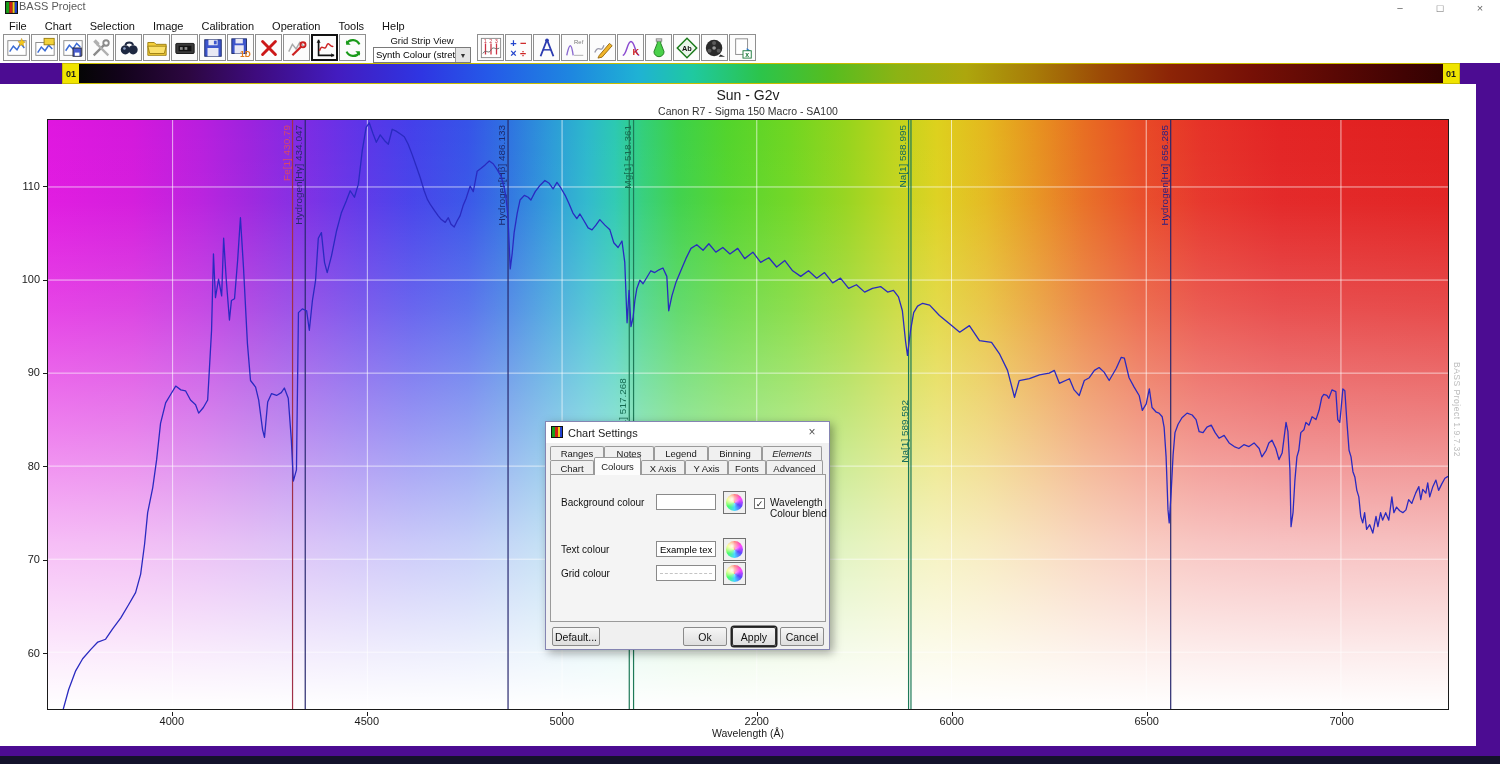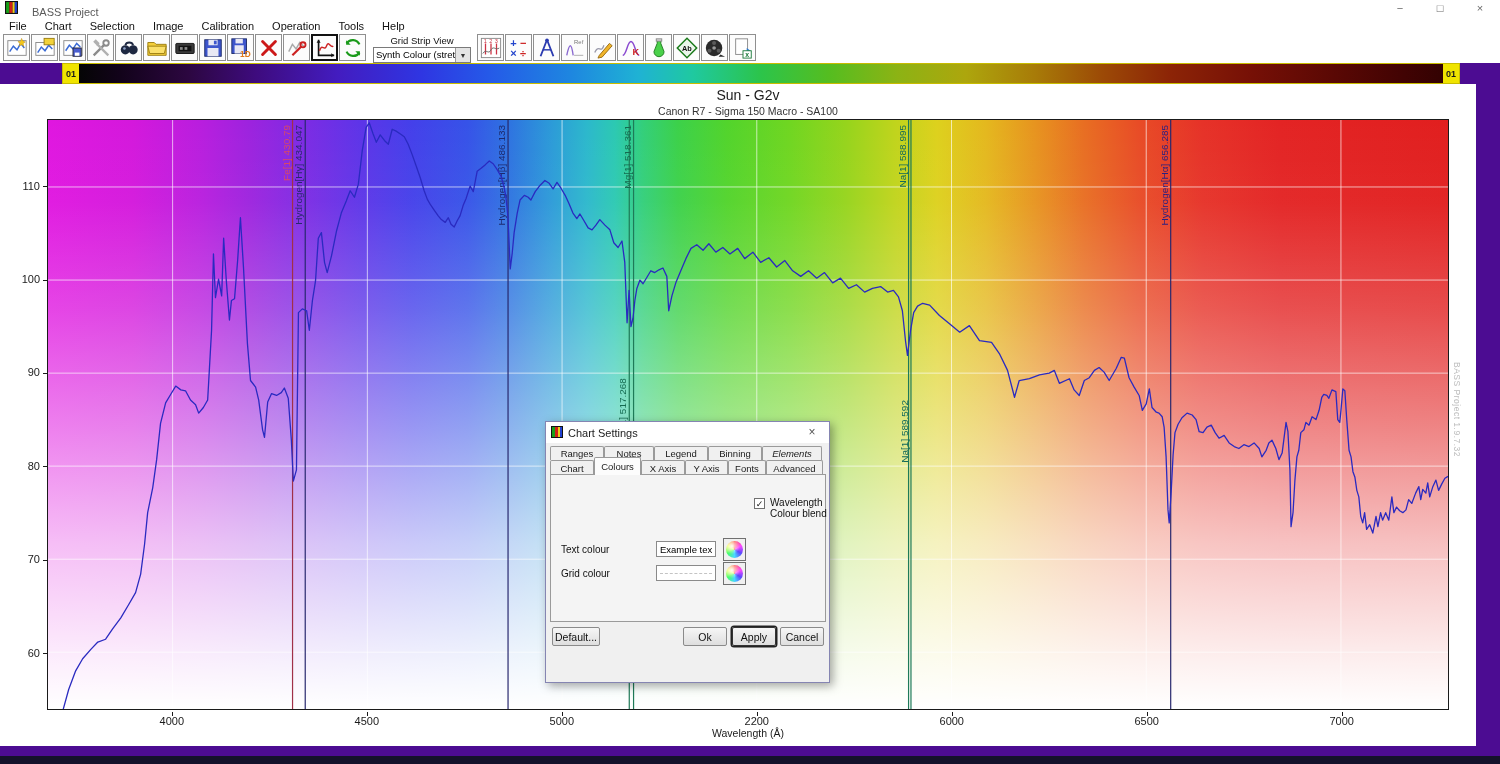--- a/index.html
+++ b/index.html
@@ -5,21 +5,21 @@
   * { box-sizing: border-box; }
   html,body { margin:0; padding:0; }
   body {
     width:1500px; height:764px; overflow:hidden; position:relative;
     background:#4c0c92;
     font-family:"Liberation Sans", sans-serif;
     -webkit-font-smoothing:antialiased;
   }
   
   .app-top { position:absolute; left:0; top:0; width:1500px; height:63px; background:#ffffff; }
-  .titlebar { height:18px; display:flex; align-items:flex-end; padding-left:5px; gap:14px; background:#ffffff; }
+  .titlebar { height:18px; display:flex; align-items:flex-start; padding-left:5px; gap:1px; background:#ffffff; }
   .titlebar .title { font-size:11px; color:#5a5a5a; }
   .win-controls { margin-left:auto; display:flex; }
   .win-btn { width:40px; height:18px; text-align:center; font-size:11px; color:#6a6a6a; line-height:17px; }
   .menubar { height:16px; display:flex; font-size:11px; color:#111; align-items:center; }
   .menu-item { padding:1px 9px; }
   .toolbar { height:29px; display:flex; align-items:flex-start; padding-left:3px; }
   .tb-group { display:flex; }
   .tb-btn { width:27px; height:27px; border:1px solid #8f8f8f; background:#fcfcfc; margin-right:1px;
             display:flex; align-items:center; justify-content:center; padding:0; }
   .tb-btn.active { border:1px solid #111; box-shadow: inset 0 0 0 1px #111; }
@@ -58,21 +58,21 @@
         #e32424 88%, #e11f1f 100%);
   }
   #plot-svg { position:absolute; left:0; top:0; width:100%; height:100%; display:block; }
   .y-tick-label { position:absolute; width:30px; text-align:right; font-size:11px; color:#1a1a1a; }
   .x-tick-label { position:absolute; width:50px; text-align:center; font-size:11px; color:#1a1a1a; }
   .tickmark { position:absolute; background:#1a1a1a; }
   .x-axis-label { position:absolute; left:47px; top:643px; width:1402px; text-align:center; font-size:10.5px; color:#1a1a1a; }
   .watermark { position:absolute; left:1452px; top:278px; writing-mode:vertical-rl; font-size:8.5px;
                color:#bcbcbc; letter-spacing:0.5px; }
   
-  .dialog { position:absolute; left:545px; top:421px; width:285px; height:262px; background:#f0f0f0;
+  .dialog { position:absolute; left:545px; top:421px; width:285px; height:229px; background:#f0f0f0;
             border:1px solid #8585b2; box-shadow:3px 3px 9px rgba(0,0,0,0.35); z-index:10; }
   .dlg-titlebar { height:21px; background:#ffffff; display:flex; align-items:center; padding:0 2px 0 5px; gap:5px; }
   .dlg-title { font-size:11px; color:#222; flex:1; }
   .dlg-close { width:30px; height:19px; text-align:center; color:#555; font-size:12px; line-height:18px; }
   .tabs-row { position:absolute; left:4px; display:flex; }
   .tabs-row1 { top:24px; height:14px; }
   .tabs-row2 { top:38px; height:15px; }
   .tab { font-size:9.5px; color:#1a1a1a; border:1px solid #9a9a9a; border-bottom:none; background:#f0f0f0;
          display:flex; align-items:center; justify-content:center; border-radius:2px 2px 0 0; }
   .tab.selected { background:#fcfcfc; height:18px; margin-top:-3px; position:relative; z-index:3; }
@@ -415,20 +415,27 @@
       <div class="tab" style="width: 44px;">X Axis</div>
       <div class="tab" style="width: 43px;">Y Axis</div>
       <div class="tab" style="width: 38px;">Fonts</div>
       <div class="tab" style="width: 57px;">Advanced</div>
     </div>
   <div class="tab-page" id="tab-page">
     <div class="check-wrap">
       <div class="checkbox">✓</div>
       <div class="check-label">Wavelength Colour blend</div>
     </div>
+  <div class="field-row" style="top: 19px;">
+        <div class="field-label">Background colour</div>
+        <input class="field-input" type="text" style="">
+        <button class="sphere-btn">
+          <div class="sphere"></div>
+        </button>
+      </div>
       <div class="field-row" style="top: 66px;">
         <div class="field-label">Text colour</div>
         <input class="field-input" type="text" value="Example text" style="">
         <button class="sphere-btn">
           <div class="sphere"></div>
         </button>
       </div>
       <div class="field-row" style="top: 90px;">
         <div class="field-label">Grid colour</div>
         <input class="field-input" type="text" style="">

